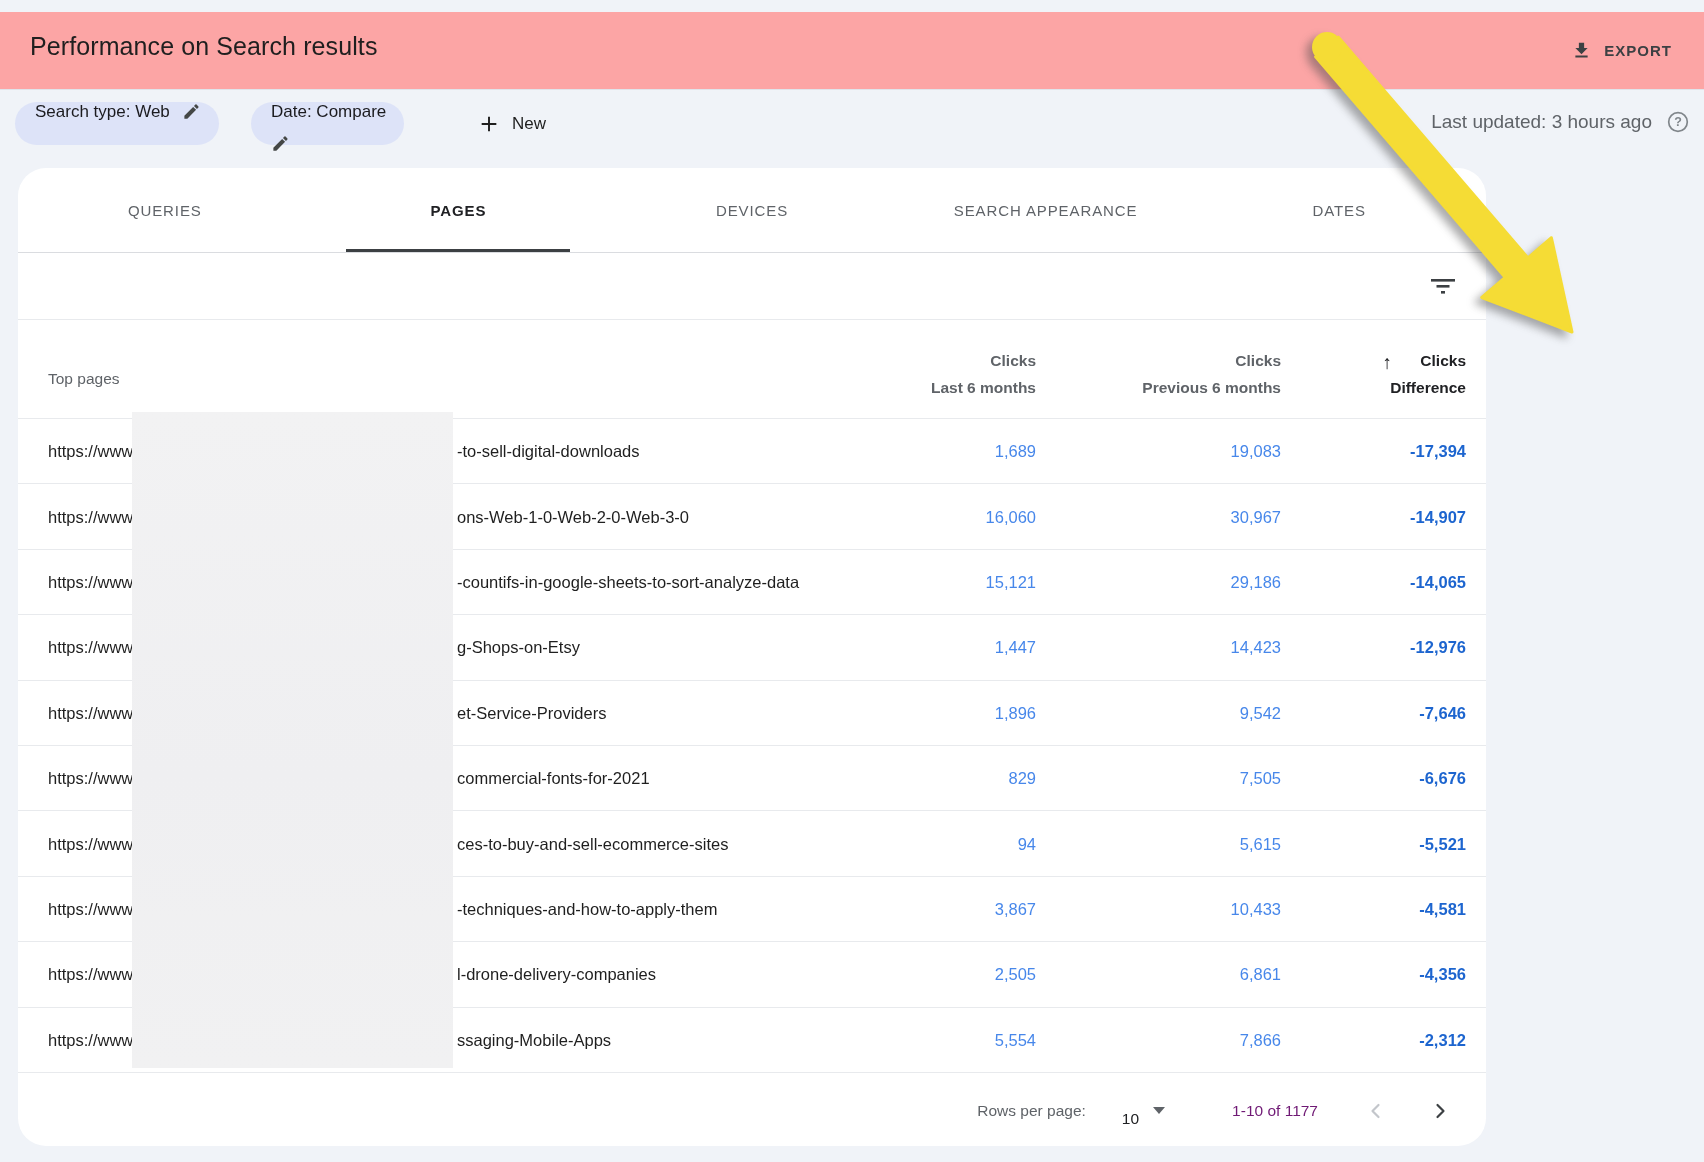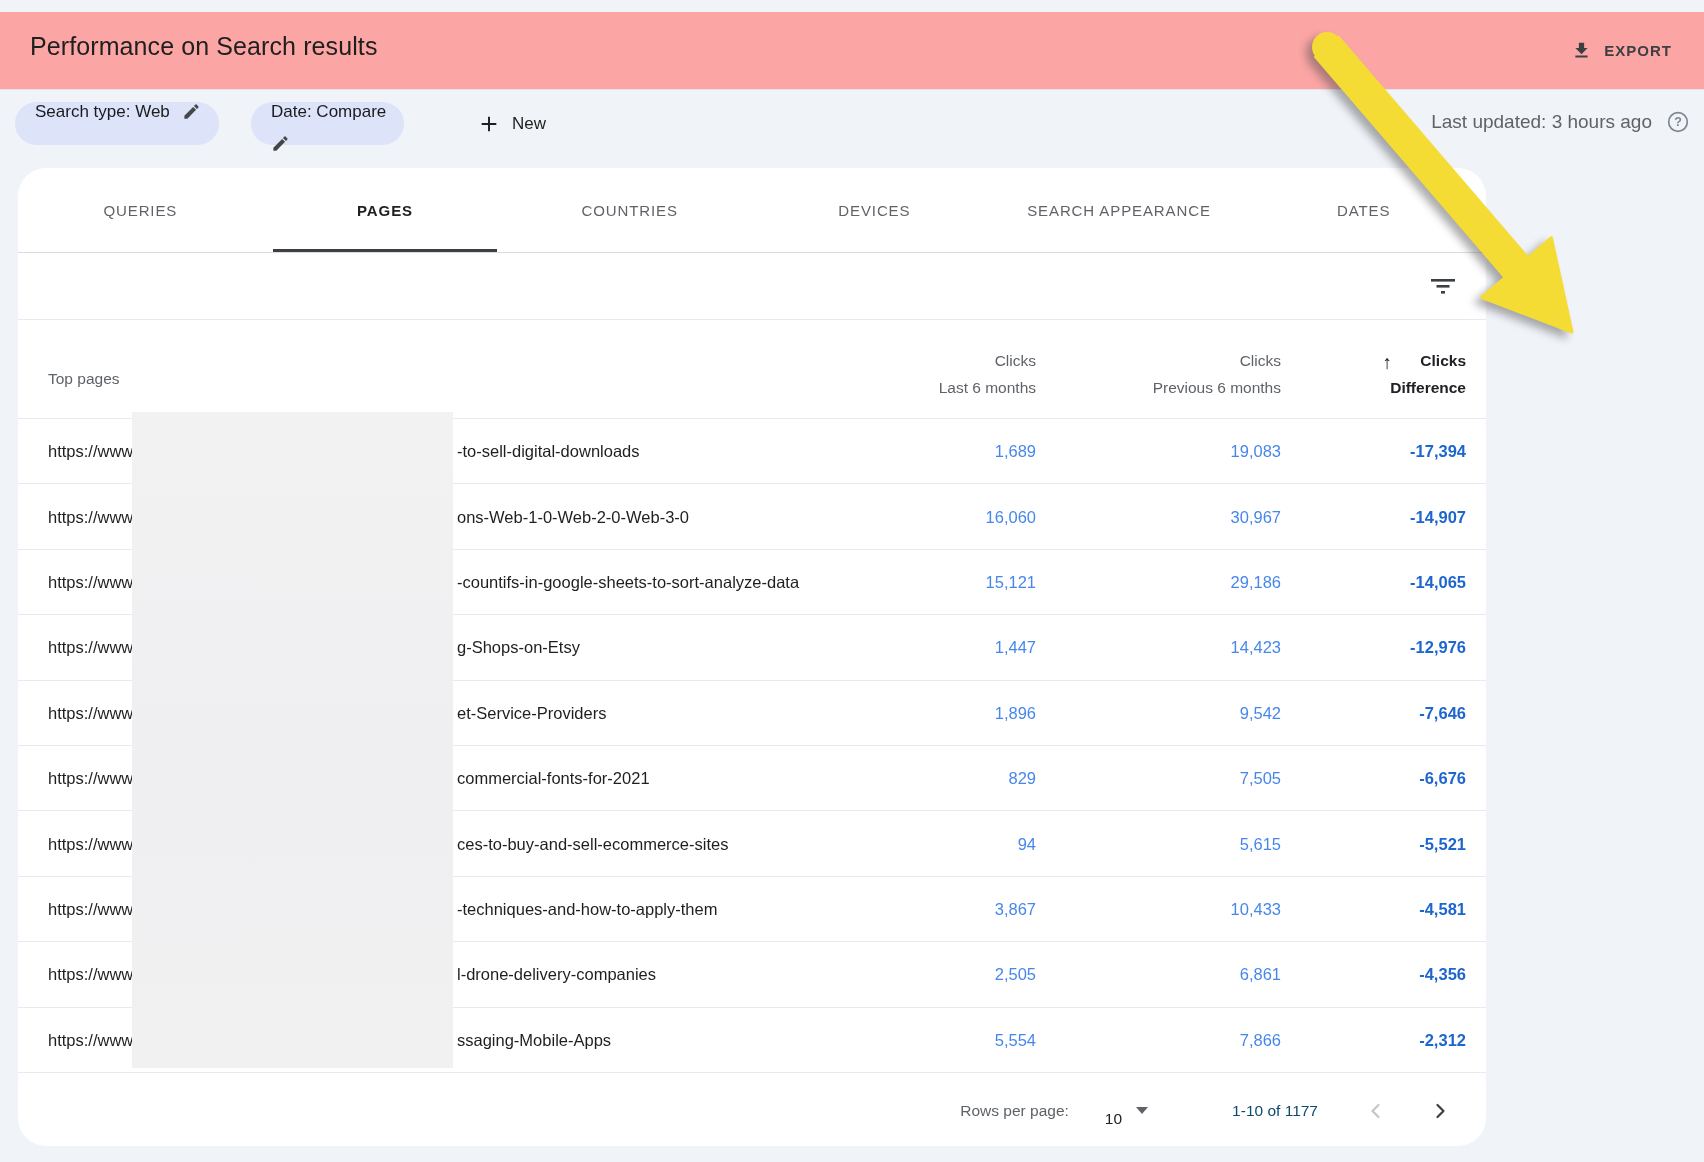--- a/index.html
+++ b/index.html
@@ -32,40 +32,40 @@
        font-size:15px;letter-spacing:.9px;color:#5f6368;}
   .tab.active{color:#202124;font-weight:700;}
   .tab.active::after{content:"";position:absolute;bottom:0;left:50%;transform:translateX(-50%);width:224px;height:3px;background:#3c4043;}
   
   .toolbar{height:66px;border-bottom:1px solid #e8eaed;position:relative;}
   .filter-btn{position:absolute;right:26px;top:16px;width:34px;height:34px;display:flex;align-items:center;justify-content:center;cursor:pointer;}
   
   .thead{height:98px;border-bottom:1px solid #e8eaed;position:relative;}
   .th-first{position:absolute;left:30px;bottom:30px;font-size:15.5px;color:#5f6368;}
   .th-col{position:absolute;bottom:17px;text-align:right;font-size:15.5px;color:#5f6368;line-height:27px;}
-  .th-col .l1,.th-col .l2{display:block;}
+  .th-col .l1,.th-col .l2{display:block;font-weight:bold;}
   .th-col.c1{right:450px;}
   .th-col.c2{right:205px;}
   .th-col.c3{right:20px;color:#202124;font-weight:700;}
   .sort-arrow{position:absolute;right:94px;bottom:44px;font-size:19px;color:#202124;font-weight:400;}
   
   .trow{height:65.4px;position:relative;border-bottom:1px solid #e8eaed;box-sizing:border-box;cursor:pointer;}
   .url{position:absolute;left:30px;top:50%;transform:translateY(-50%);font-size:16.5px;color:#1f1f1f;white-space:nowrap;}
   .url .sfx{position:absolute;left:409px;top:0;}
   .num{position:absolute;top:50%;transform:translateY(-50%);font-size:16.5px;color:#4787ea;text-align:right;}
   .num.c1{right:450px;}
   .num.c2{right:205px;}
   .num.c3{right:20px;font-weight:700;color:#1d65cf;}
   
   .tfoot{height:76px;position:relative;display:flex;align-items:center;justify-content:flex-end;gap:4px;padding-right:28px;box-sizing:border-box;}
   .rpp-label{font-size:15.5px;color:#5f6368;}
   .rpp-select{display:flex;align-items:center;gap:14px;margin-left:32px;cursor:pointer;}
   .rpp-value{font-size:15.5px;color:#202124;margin-top:16px;}
   .caret{width:0;height:0;border-left:6px solid transparent;border-right:6px solid transparent;border-top:7px solid #5f6368;}
-  .range{font-size:15.5px;color:#0c4a6e;margin-left:80px;}
+  .range{font-size:15.5px;color:#701a75;margin-left:63px;}
   .pg-btn{width:36px;height:36px;display:flex;align-items:center;justify-content:center;cursor:pointer;}
   .pg-prev{margin-left:36px;}
   .pg-next{margin-left:24px;}
   
   .redaction{position:absolute;left:132px;top:412px;width:321px;height:656px;z-index:5;
     background:linear-gradient(180deg,#f2f2f3 0%,#efeff1 55%,#f1f1f2 100%);}
   
   .anno{position:absolute;left:0;top:0;width:1704px;height:1162px;z-index:9;pointer-events:none;}
   svg{display:block;}
 </style>
@@ -119,23 +119,20 @@
 </div>
 
 <div class="card">
 
   <div class="tabs">
     <div class="tab">
         <span>QUERIES</span>
       </div>
     <div class="tab active">
         <span>PAGES</span>
-      </div>
-    <div class="tab">
-        <span>COUNTRIES</span>
       </div>
     <div class="tab">
         <span>DEVICES</span>
       </div>
     <div class="tab">
         <span>SEARCH APPEARANCE</span>
       </div>
     <div class="tab">
         <span>DATES</span>
       </div>

